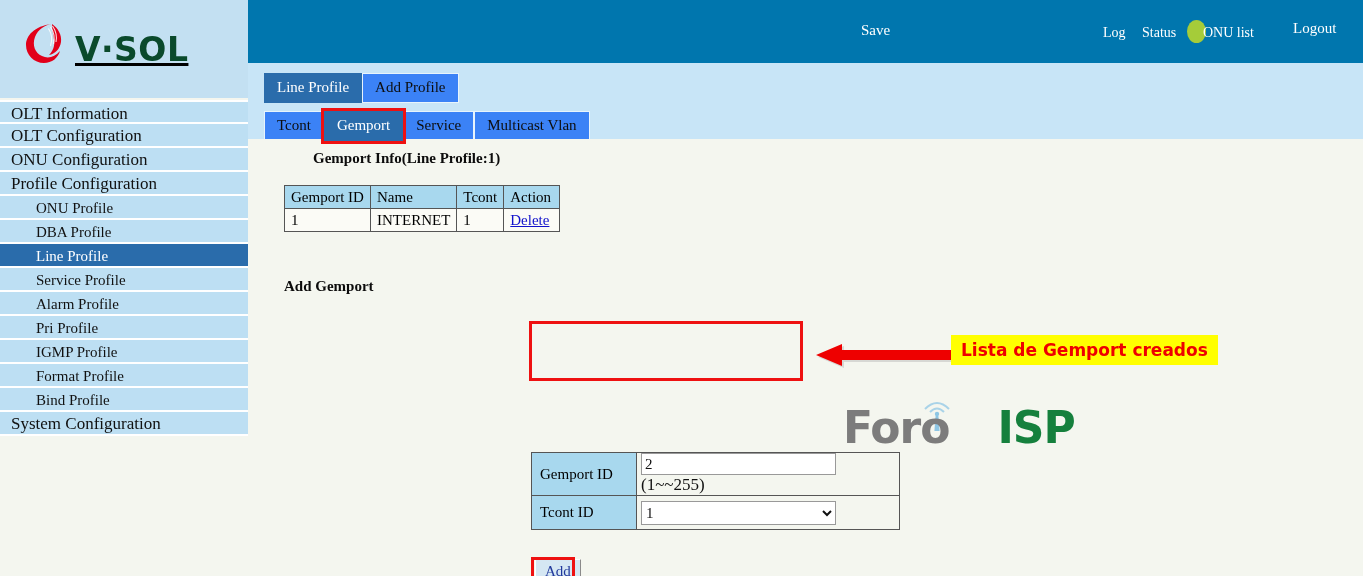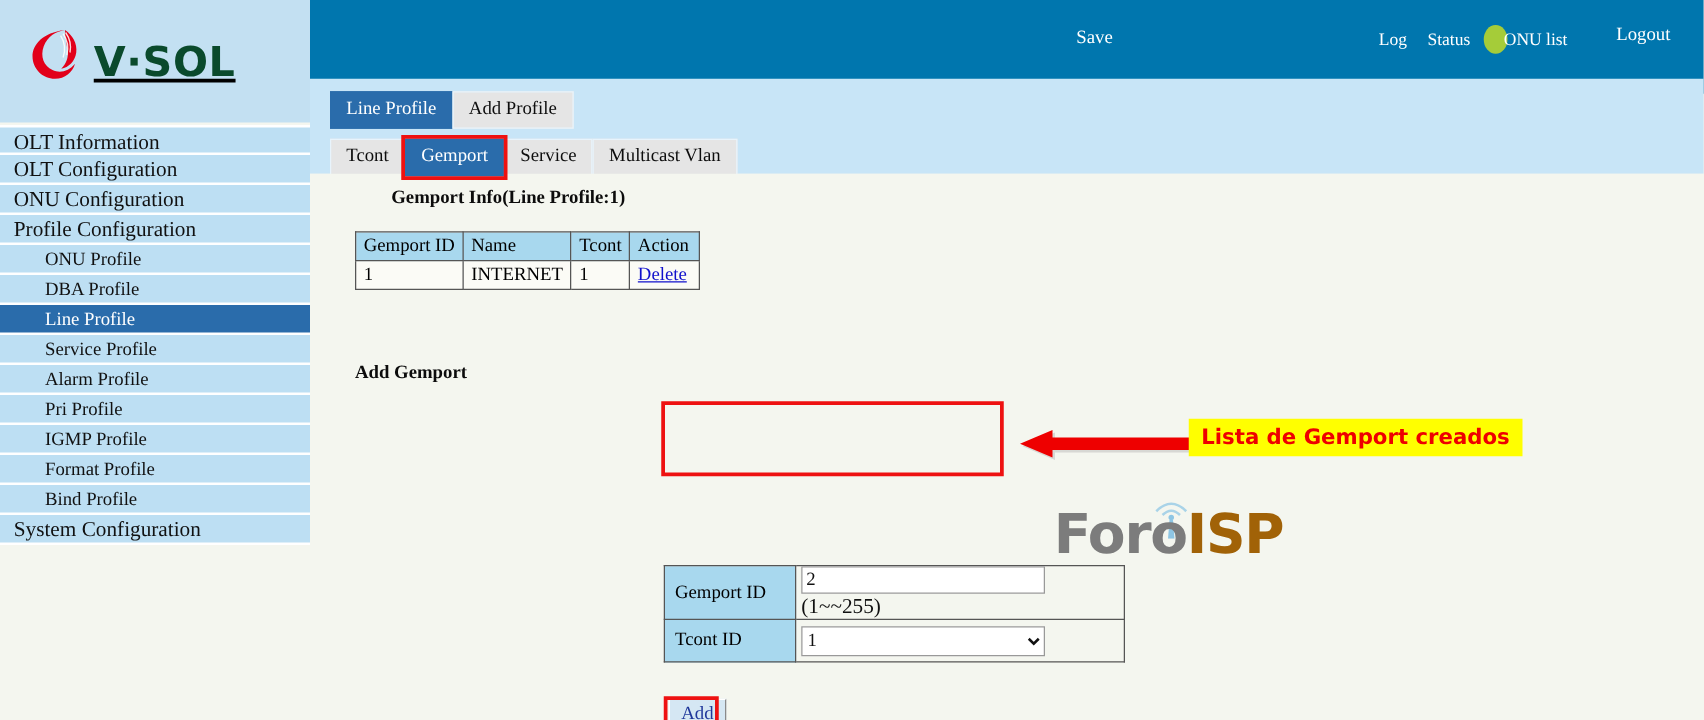--- a/index.html
+++ b/index.html
@@ -123,21 +123,21 @@
     background: #c8e5f7;
   }
   .tabrow { position: absolute; left: 0; }
   .tabrow1 { top: 10px; left: 16px; }
   .tabrow2 { top: 48px; left: 16px; }
   .tab {
     display: inline-block;
     vertical-align: top;
     font-size: 15px;
     color: #0d0d0d;
-    background: #e5e5e5;
+    background: #3b82f6;
     border: 1px solid #e8f4fc;
     padding: 5px 12px 6px 12px;
     cursor: pointer;
     white-space: nowrap;
   }
   .tab.active {
     background: #2a6cab;
     color: #ffffff;
     border-color: #2a6cab;
   }
@@ -155,21 +155,21 @@
     width: 1115px; height: 437px;
     background: #f4f6ef;
   }
   .sec-title {
     position: absolute;
     font-weight: bold;
     font-size: 15px;
     color: #0c0c0c;
   }
   .title-gemport-info { left: 36px; top: 11px; margin-left: 29px; }
-  .title-add-gemport  { left: 36px; top: 139px; margin-top: 12px; }
+  .title-add-gemport  { left: 36px; top: 139px; }
 
   
   .infotable {
     position: absolute;
     left: 36px; top: 46px;
     border-collapse: collapse;
     background: #f4f6ef;
     font-size: 15px;
   }
   .infotable th, .infotable td {
@@ -233,21 +233,21 @@
   .wm-text {
     position: absolute;
     left: 0; top: 9px;
     font-family: "DejaVu Sans", sans-serif;
     font-weight: bold;
     font-size: 44px;
     line-height: 1;
     letter-spacing: -1px;
   }
   .wm-foro { color: #7c7c7c; }
-  .wm-isp  { color: #a16207; }
+  .wm-isp  { color: #15803d; margin-left: 48px; }
   .wm-ant {
     position: absolute;
     left: 74px; top: 0px;
   }
 
   
   .formtable {
     position: absolute;
     left: 283px; top: 313px;
     border-collapse: collapse;

